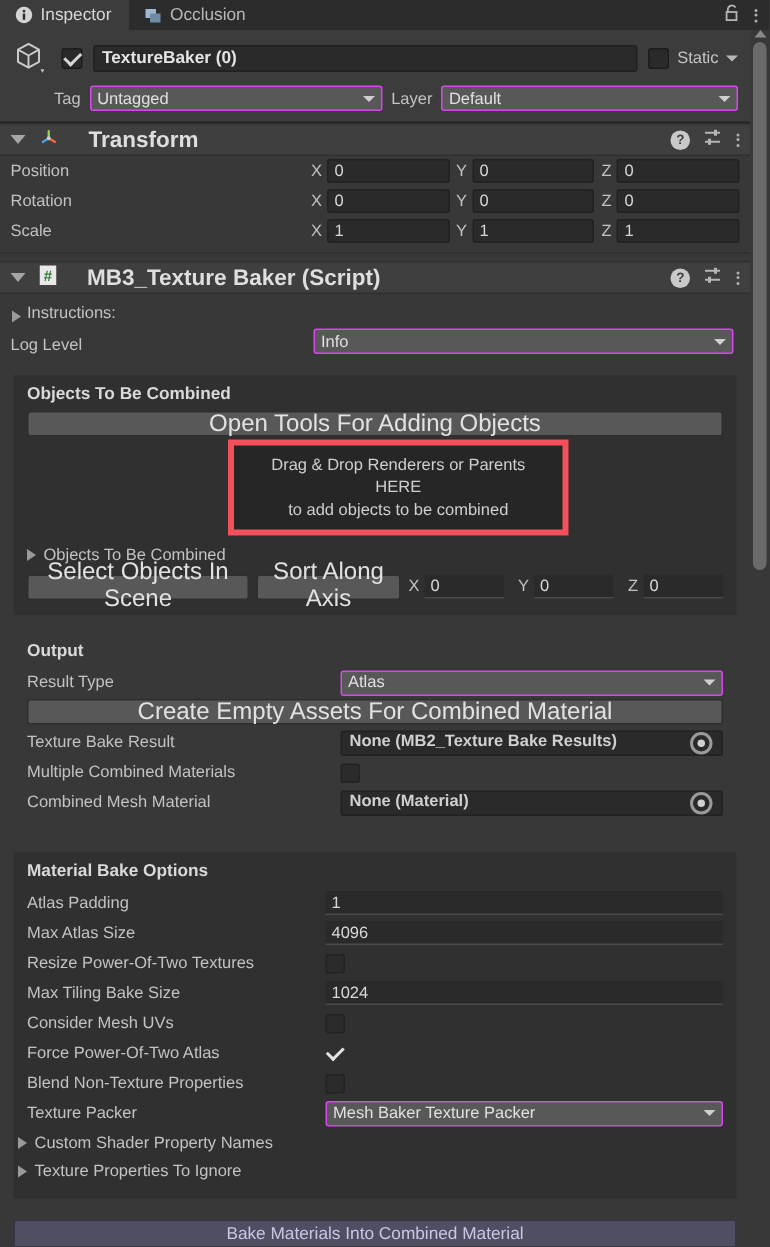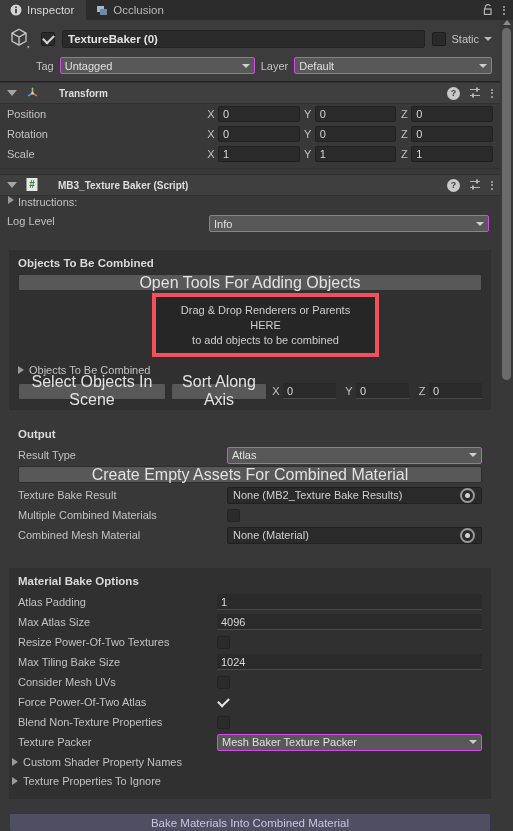--- a/index.html
+++ b/index.html
@@ -77,30 +77,30 @@
   .comp-header {
     height: 22px; background: #3f3f3f; border-top: 1px solid #303030;
     border-bottom: 1px solid #303030;
     display: flex; align-items: center; gap: 7px; padding: 0 7px;
   }
   .foldout {
     width: 0; height: 0; border-left: 5px solid transparent;
     border-right: 5px solid transparent; border-top: 6px solid #a5a5a5;
     flex: 0 0 auto; margin-right: 1px;
   }
-  .comp-title { font-weight: bold; font-size: 10px; color: #dedede; margin-left: 12px; }
+  .comp-title { font-weight: bold; font-size: 15px; color: #dedede; margin-left: 12px; }
   .comp-icons { margin-left: auto; display: flex; align-items: center; gap: 9px; }
   .help-ico {
     width: 13px; height: 13px; border-radius: 50%; background: #c9c9c9; color: #3f3f3f;
     font-size: 9px; font-weight: bold; display: flex; align-items: center; justify-content: center;
   }
 
   
   .body { background: #383838; }
-  .row { display: flex; align-items: flex-start; height: 19px; padding: 0 7px; gap: 4px; }
+  .row { display: flex; align-items: flex-end; height: 19px; padding: 0 7px; gap: 4px; }
   .row .label { color: #c2c2c2; font-size: 11px; white-space: nowrap; }
   .vec-row { display: flex; align-items: center; height: 20px; padding: 0 7px; }
   .vec-row .label { width: 200px; color: #c2c2c2; }
   .axis { display: flex; align-items: center; gap: 3px; flex: 1 1 0; margin-right: 4px; }
   .axis:last-child { margin-right: 0; }
   .axis .ax { color: #c2c2c2; width: 8px; text-align: center; }
   .numfield {
     flex: 1 1 auto; height: 16px; background: #2a2a2a; border: 1px solid #212121;
     border-radius: 2px; color: #d6d6d6; display: flex; align-items: center; padding: 0 4px;
     font-size: 11px;
@@ -117,22 +117,22 @@
   .prop-row { display: flex; align-items: center; height: 20px; gap: 4px; }
   .prop-row .pl { width: 205px; color: #c2c2c2; font-size: 11px; flex: 0 0 205px; }
   .prop-row.narrow .pl { width: 195px; flex: 0 0 195px; }
   .textfield {
     flex: 1 1 auto; height: 16px; background: #2a2a2a; border: none;
     border-bottom: 1px solid #4a4a4a; color: #d8d8d8; display: flex;
     align-items: center; padding: 0 4px; font-size: 11px;
   }
   .objfield {
     flex: 1 1 auto; height: 17px; background: #2a2a2a; border: 1px solid #212121;
-    border-radius: 2px; color: #d0d0d0; display: flex; align-items: center;
-    padding: 0 6px 0 5px; font-size: 11px;
+    border-radius: 2px; color: #d0d0d0; display: flex; 
+    padding: 0 6px 0 5px; font-size: 11px; font-weight: bold;
   }
   .picker {
     margin-left: auto; width: 15px; height: 15px; border-radius: 50%;
     border: 2px solid #9a9a9a; display: flex; align-items: center; justify-content: center;
     flex: 0 0 15px;
   }
   .picker i { width: 5px; height: 5px; border-radius: 50%; background: #d0d0d0; display: block; }
   .sm-cb {
     width: 13px; height: 13px; background: #2b2b2b; border: 1px solid #232323;
     border-radius: 2px; flex: 0 0 13px; display: inline-flex;

